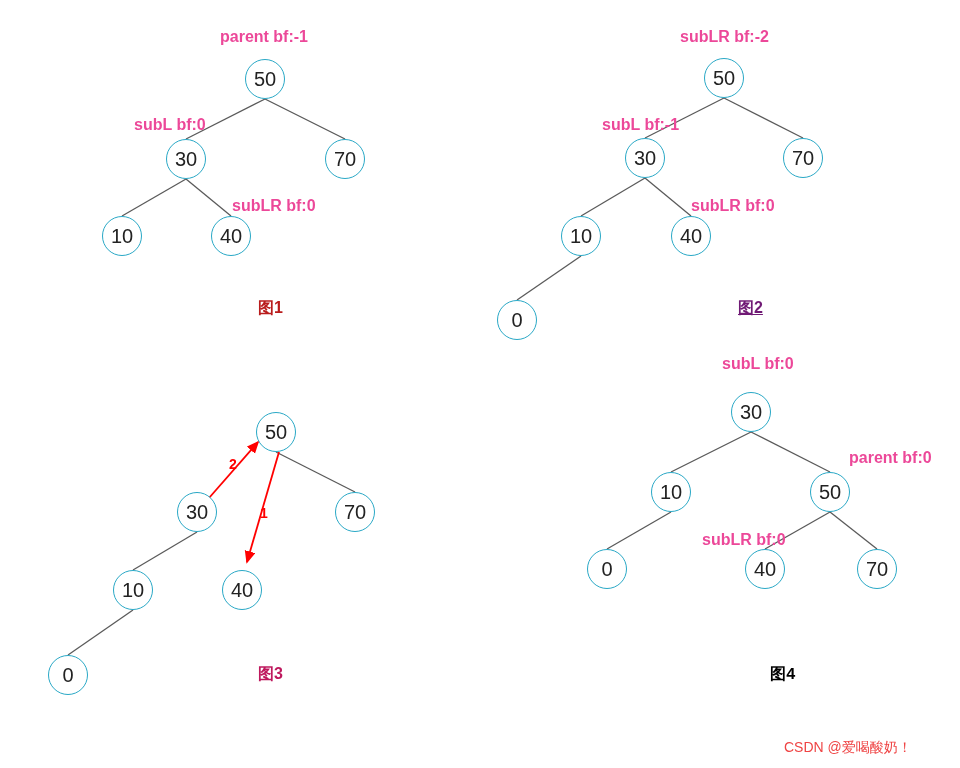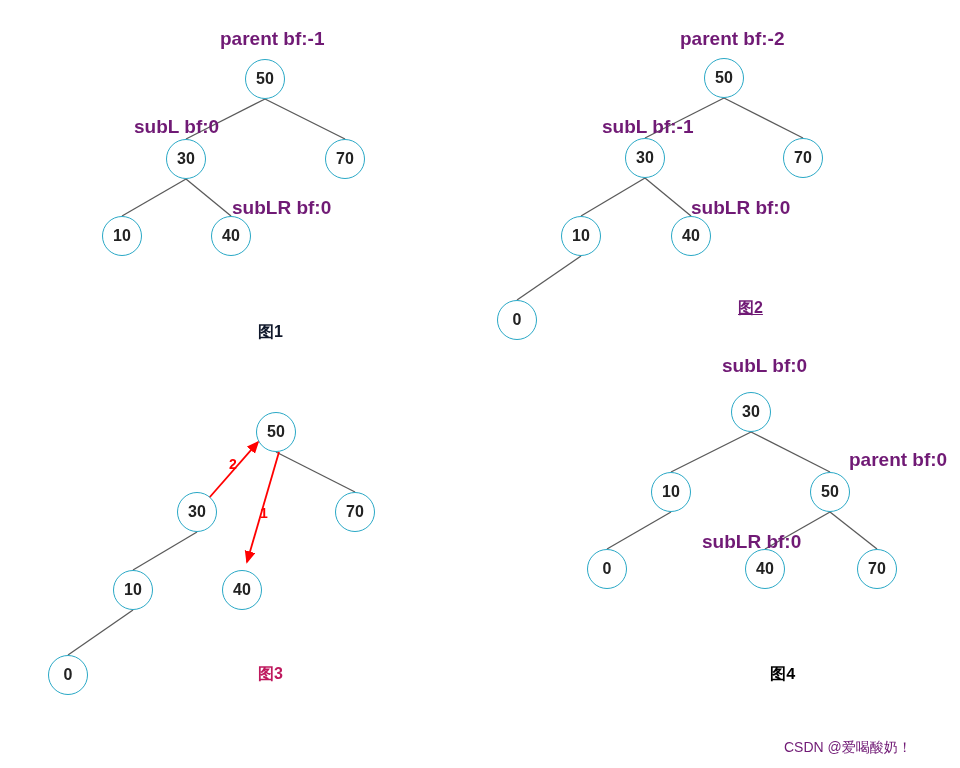--- a/index.html
+++ b/index.html
@@ -11,50 +11,49 @@
     overflow:hidden;
   }
   #canvas{position:absolute;left:0;top:0;width:960px;height:768px;}
   .node{
     position:absolute;
     width:40px;height:40px;
     border-radius:50%;
     border:1.6px solid #29a8c6;
     background:#ffffff;
     color:#222;
-    font-size:16px;
+    font-size:20px;
     display:flex;align-items:center;justify-content:center;
     box-sizing:border-box;
-    font-weight:bold;
   }
   .label{
     position:absolute;
-    font-size:19px;
+    font-size:16px;
     font-weight:bold;
-    color:#701a75;
+    color:#ec4899;
     white-space:nowrap;
   }
   .figlabel{
     position:absolute;
     font-size:16px;
     font-weight:bold;
     color:#ff0000;
     white-space:nowrap;
   }
   .arrowlabel{
     position:absolute;
     font-size:14px;
     font-weight:bold;
     color:#ff0000;
     white-space:nowrap;
   }
   .watermark{
     position:absolute;
     font-size:14px;
-    color:#701a75;
+    color:#ef4444;
     white-space:nowrap;
   }
 </style>
 </head>
 <body>
 
 <svg id="canvas" xmlns="http://www.w3.org/2000/svg">
   <defs>
     <marker id="arrowhead" markerWidth="8" markerHeight="8" refX="6" refY="3" orient="auto">
       <path d="M0,0 L7,3 L0,6 Z" fill="#ff0000"></path>
@@ -88,28 +87,28 @@
 
 <div id="overlay">
     <div class="node" style="left: 245px; top: 59px; border-color: rgb(41, 168, 198);">50</div>
     <div class="node" style="left: 166px; top: 139px; border-color: rgb(41, 168, 198);">30</div>
     <div class="node" style="left: 325px; top: 139px; border-color: rgb(41, 168, 198);">70</div>
     <div class="node" style="left: 102px; top: 216px; border-color: rgb(41, 168, 198);">10</div>
     <div class="node" style="left: 211px; top: 216px; border-color: rgb(41, 168, 198);">40</div>
     <div class="label" style="left: 220px; top: 28px;">parent bf:-1</div>
     <div class="label" style="left: 134px; top: 116px;">subL bf:0</div>
     <div class="label" style="left: 232px; top: 197px;">subLR bf:0</div>
-    <div class="figlabel" style="left: 258px; top: 298px; color: #0f172a; margin-top: 24px;">图1</div>
+    <div class="figlabel" style="left: 258px; top: 298px; color: #b91c1c;">图1</div>
     <div class="node" style="left: 704px; top: 58px; border-color: rgb(41, 168, 198);">50</div>
     <div class="node" style="left: 625px; top: 138px; border-color: rgb(41, 168, 198);">30</div>
     <div class="node" style="left: 783px; top: 138px; border-color: rgb(41, 168, 198);">70</div>
     <div class="node" style="left: 561px; top: 216px; border-color: rgb(41, 168, 198);">10</div>
     <div class="node" style="left: 671px; top: 216px; border-color: rgb(41, 168, 198);">40</div>
     <div class="node" style="left: 497px; top: 300px; border-color: rgb(41, 168, 198);">0</div>
-    <div class="label" style="left: 680px; top: 28px;">parent bf:-2</div>
+    <div class="label" style="left: 680px; top: 28px;">subLR bf:-2</div>
     <div class="label" style="left: 578px; top: 116px; margin-left: 24px;">subL bf:-1</div>
     <div class="label" style="left: 691px; top: 197px;">subLR bf:0</div>
     <div class="figlabel" style="left: 738px; top: 298px; color: #701a75; text-decoration: underline;">图2</div>
     <div class="node" style="left: 256px; top: 412px; border-color: rgb(41, 168, 198);">50</div>
     <div class="node" style="left: 177px; top: 492px; border-color: rgb(41, 168, 198);">30</div>
     <div class="node" style="left: 335px; top: 492px; border-color: rgb(41, 168, 198);">70</div>
     <div class="node" style="left: 113px; top: 570px; border-color: rgb(41, 168, 198);">10</div>
     <div class="node" style="left: 222px; top: 570px; border-color: rgb(41, 168, 198);">40</div>
     <div class="node" style="left: 48px; top: 655px; border-color: rgb(41, 168, 198);">0</div>
     <div class="arrowlabel" style="left: 229px; top: 456px;">2</div>

